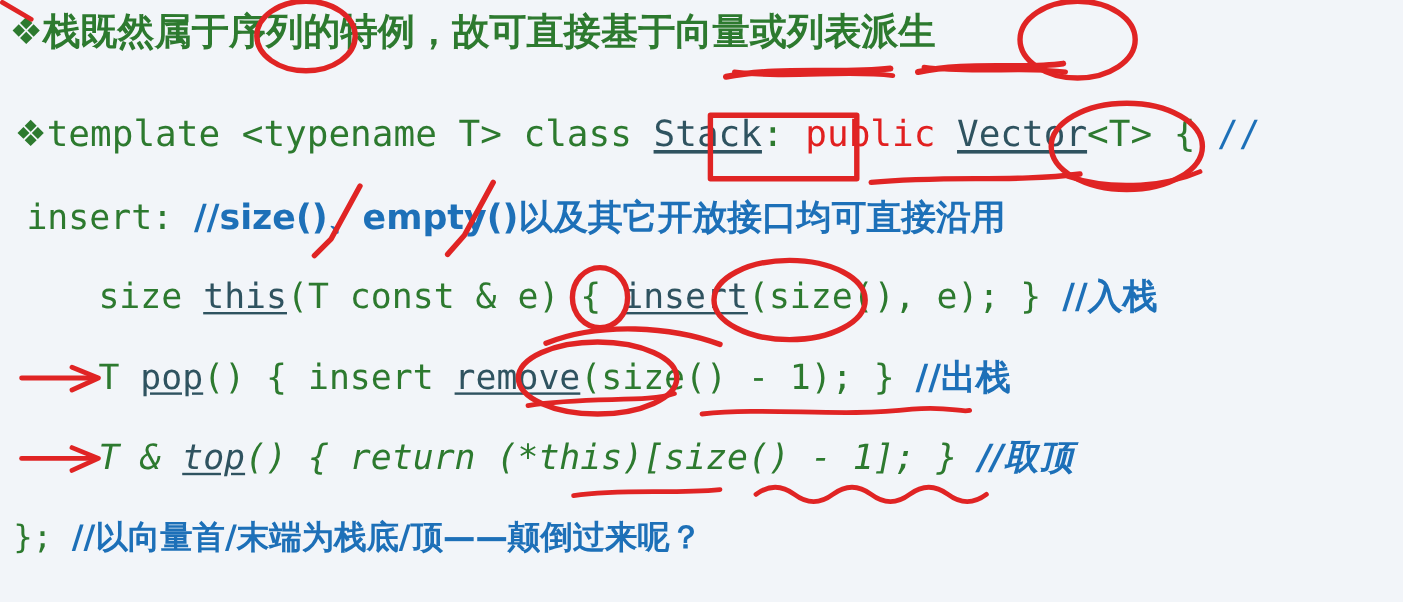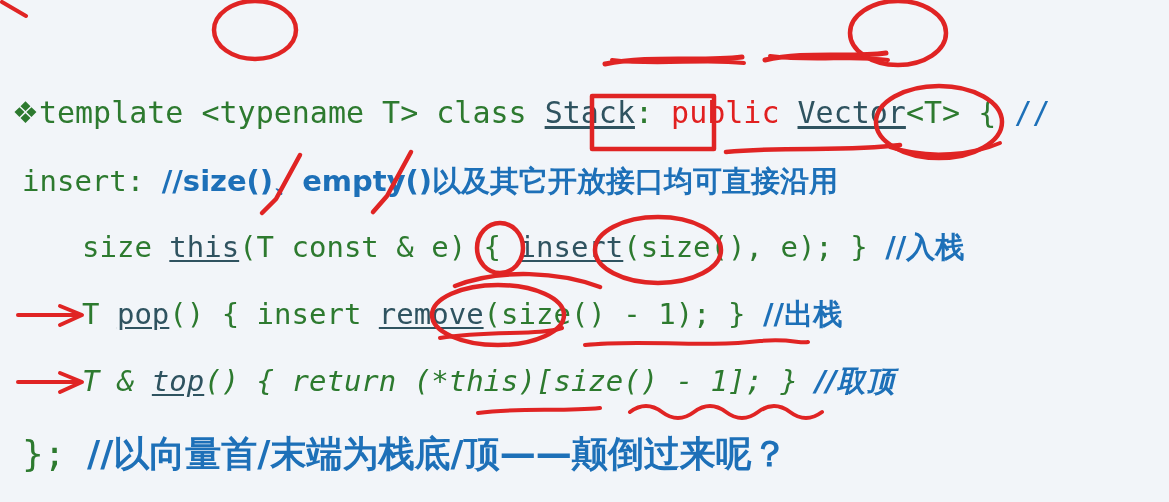--- a/index.html
+++ b/index.html
@@ -19,30 +19,31 @@
   .red{color:#e12020;}
   .ident{color:#2f5360;text-decoration:underline;text-underline-offset:3px;}
   .bullet{color:#2d7a2f;font-family:"DejaVu Sans","Liberation Sans",sans-serif;}
 
   #l1{left:8px;top:6px;font-size:31px;letter-spacing:0px;}
   #l2{left:12px;top:95px;font-size:30px;}
   #l3{left:22px;top:162px;font-size:29px;}
   #l4{left:82px;top:228px;font-size:29px;}
   #l5{left:82px;top:295px;font-size:29px;}
   #l6{left:82px;top:362px;font-size:29px;font-style:italic;}
-  #l7{left:22px;top:430px;font-size:36px;}
+  #l7{left:11px;top:430px;font-size:27px;}
 
   
   #ink{position:absolute;left:0;top:0;width:1169px;height:502px;z-index:5;pointer-events:none;}
 </style>
 </head>
 <body>
 
 <div id="slide">
 
+  <div class="line cn" id="l1"><span class="bullet">❖</span><span class="green">栈既然属于序列的特例，故可直接基于向量或列表派生</span></div>
 
   <div class="line mono" id="l2"><span class="bullet">❖</span><span class="green">template &lt;typename T&gt; class </span><span class="ident">Stack</span><span class="green">: </span><span class="red">public </span><span class="ident">Vector</span><span class="green">&lt;T&gt; { </span><span class="blue">//</span></div>
 
   <div class="line mono" id="l3"><span class="green">insert: </span><span class="blue cn">//size()、empty()以及其它开放接口均可直接沿用</span></div>
 
   <div class="line mono" id="l4"><span class="green">size </span><span class="ident">this</span><span class="green">(T const &amp; e) { </span><span class="ident">insert</span><span class="green">(size(), e); } </span><span class="blue cn">//入栈</span></div>
 
   <div class="line mono" id="l5"><span class="green">T </span><span class="ident">pop</span><span class="green">() { insert </span><span class="ident">remove</span><span class="green">(size() - 1); } </span><span class="blue cn">//出栈</span></div>
 
   <div class="line mono" id="l6"><span class="green">T &amp; </span><span class="ident">top</span><span class="green">() { return (*this)[size() - 1]; } </span><span class="blue cn">//取顶</span></div>

